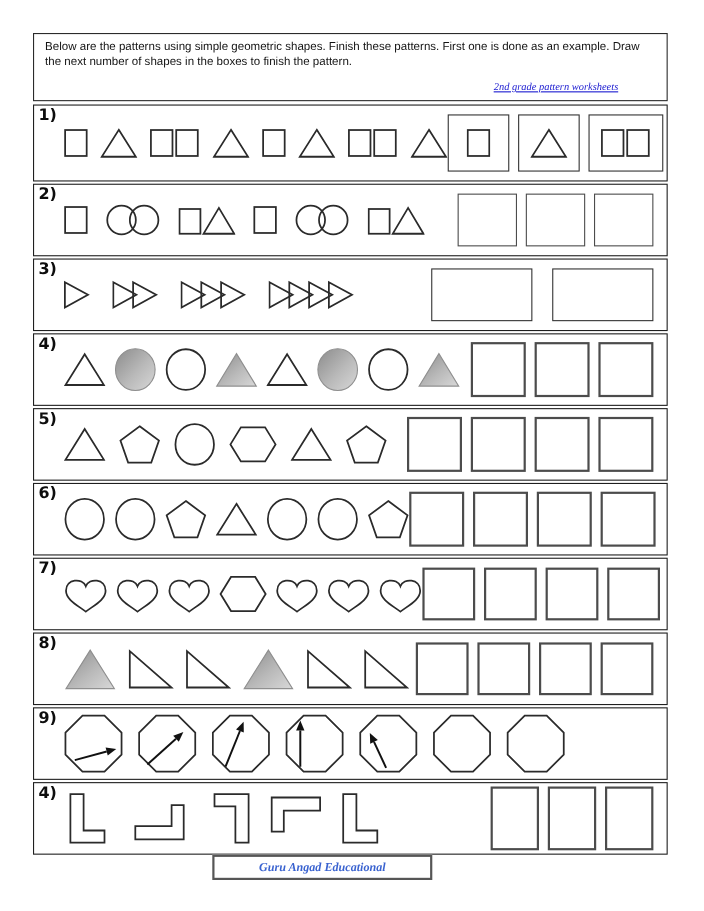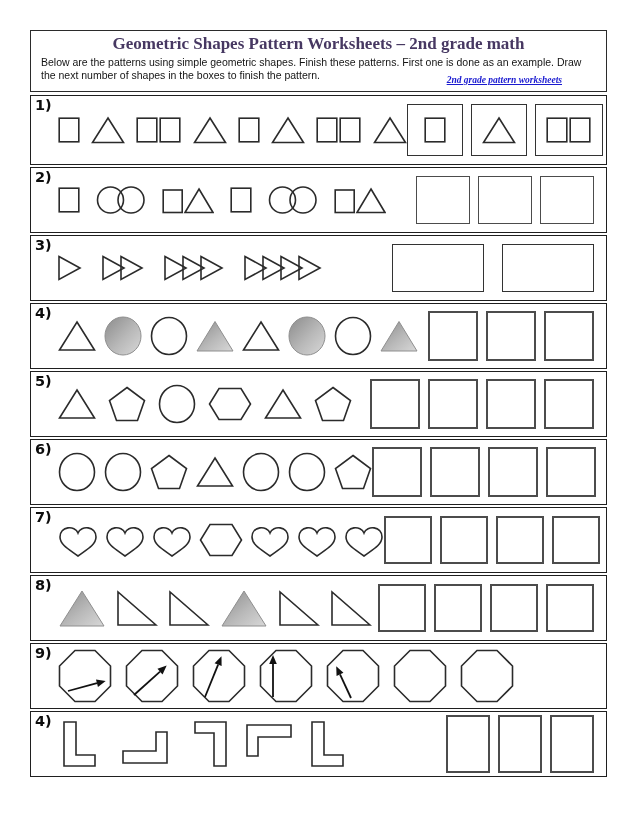--- a/index.html
+++ b/index.html
@@ -7,21 +7,21 @@
        font-family:"Liberation Sans",sans-serif;color:#111;}
   .page{position:absolute;inset:0;}
 
   
   .header-box{position:absolute;left:30px;top:30px;width:577px;height:62px;
     border:1.6px solid #2b2b2b;box-sizing:border-box;padding:3px 10px 2px;background:#fff;}
   .title{margin:0;text-align:center;font-family:"Liberation Serif",serif;font-weight:bold;
     font-size:17px;line-height:1.15;color:var(--title-color,#473862);}
   .instructions{margin:2px 0 16px;font-size:10.5px;line-height:1.3;color:#141414;width:557px;}
   .header-link{position:absolute;right:44px;bottom:6px;font-family:"Liberation Serif",serif;
-    font-style:italic;font-weight:bold;font-size:9.5px;color:var(--link-color,#1a1ad0);
+    font-style:italic;font-weight:normal;font-size:9.5px;color:var(--link-color,#1a1ad0);
     text-decoration:underline;cursor:pointer;}
 
   
   #rows{position:absolute;left:30px;top:95px;width:577px;}
   .row{position:relative;border:1.6px solid #1f1f1f;box-sizing:border-box;height:66px;
     margin-bottom:2px;display:flex;align-items:center;padding:3px 12px 3px 27px;background:#fff;}
   .num{position:absolute;left:4px;top:1px;font-family:"DejaVu Sans",sans-serif;
     font-weight:bold;font-size:14.5px;color:#0d0d0d;}
   .seq{display:flex;align-items:center;gap:14px;}
   .glyph{display:flex;align-items:center;}
@@ -72,21 +72,20 @@
         <linearGradient id="gGray" x1="0" y1="0" x2="1" y2="1">
           <stop offset="0" stop-color="#8b8b8b"></stop>
           <stop offset="0.55" stop-color="#b9b9b9"></stop>
           <stop offset="1" stop-color="#d8d8d8"></stop>
         </linearGradient>
       </defs>
     </svg>
   </div>
 
   <div class="header-box">
-    <h1 class="title">Geometric Shapes Pattern Worksheets – 2nd grade math</h1>
     <p class="instructions">Below are the patterns using simple geometric shapes. Finish these patterns. First one is done as an example. Draw the next number of shapes in the boxes to finish the pattern.</p>
     <span class="header-link">2nd grade pattern worksheets</span>
   </div>
 
   <div id="rows">
       <div class="row row-1">
         <span class="num">1)</span>
         <div class="seq">
           <span class="glyph">
             <svg width="22" height="26" viewBox="0 0 22 26" xmlns="http://www.w3.org/2000/svg">
@@ -555,14 +554,17 @@
           </span>
         </div>
         <div class="answers">
           <span class="ans box-tall"></span>
           <span class="ans box-tall"></span>
           <span class="ans box-tall"></span>
         </div>
       </div>
     </div>
 
+  <div class="footer-box">
+    <span class="brand">Guru Angad Educational</span>
+  </div>
 
 </div>
 
 </body></html>

